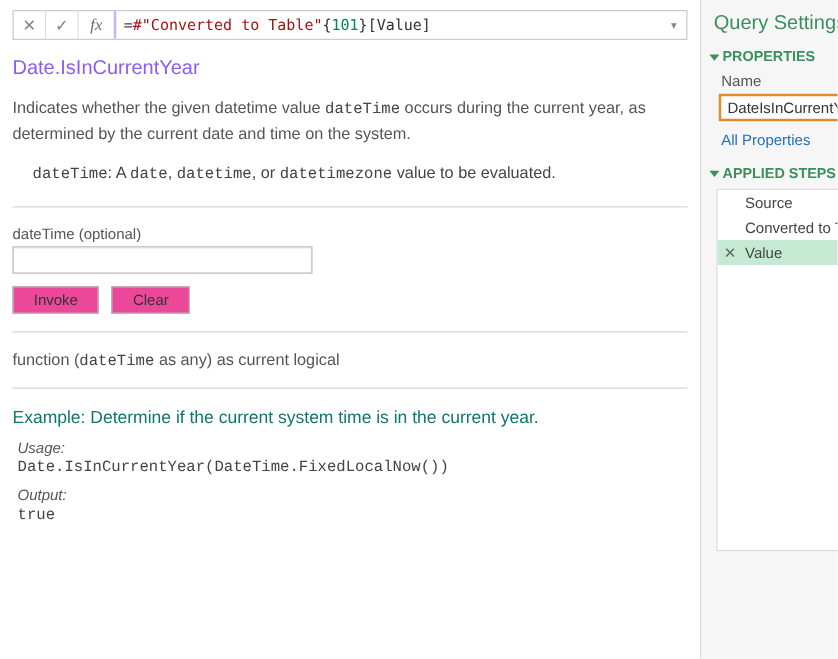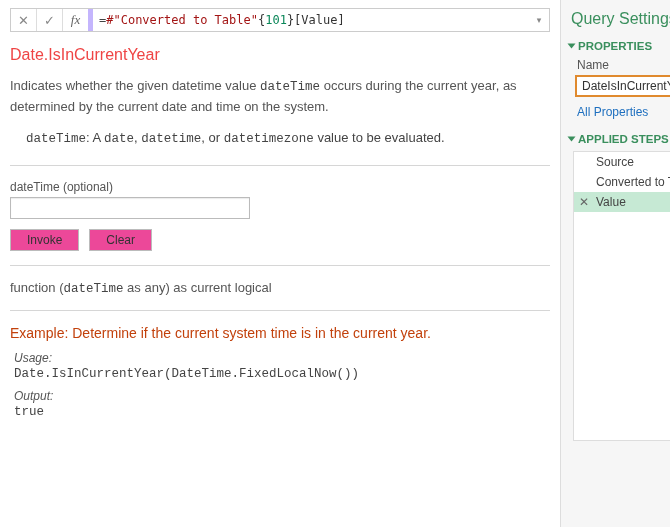--- a/index.html
+++ b/index.html
@@ -43,21 +43,21 @@
     color: #888;
     font-size: 13px;
   }
   .fb-fx {
     width: 30px;
     display: flex;
     align-items: center;
     justify-content: center;
     font-style: italic;
     color: #666;
-    border-right: 5px solid #c4b5fd;
+    border-right: 2px solid #c4b5fd;
     font-family: Georgia, serif;
   }
   .fb-text {
     flex: 1;
     padding: 0 6px;
     display: flex;
     align-items: center;
     font-family: Consolas, monospace;
     font-size: 12px;
   }
@@ -68,21 +68,21 @@
   .fb-drop {
     width: 20px;
     display: flex;
     align-items: center;
     justify-content: center;
     color: #888;
     font-size: 9px;
   }
   .fn-title {
     font-size: 16px;
-    color: #ef4444;
+    color: #8b5cf6;
     margin: 0 0 12px 0;
   }
   .desc {
     font-size: 13px;
     color: #555;
     line-height: 1.5;
     margin-bottom: 12px;
   }
   .desc code, .param-desc code, .sig code, .example-block code, .ex-sub code {
     font-family: Consolas, "Courier New", monospace;
@@ -122,21 +122,21 @@
     padding: 3px 16px;
     font-size: 12px;
     color: #333;
     cursor: pointer;
   }
   .sig {
     font-size: 13px;
     color: #555;
     margin: 4px 0 6px 0;
   }
-  .ex-head { font-size: 14px; color: #c2410c; margin: 8px 0 10px 0; }
+  .ex-head { font-size: 14px; color: #0f766e; margin: 8px 0 10px 0; }
   .ex-sub { font-size: 12px; color: #555; margin: 4px 0 2px 4px; font-style: italic; }
   .example-block {
     margin: 0 0 8px 4px;
     font-family: Consolas, "Courier New", monospace;
     font-size: 12.5px;
   }
   
   .qs-title {
     font-size: 16px;
     color: #3a8f5d;

